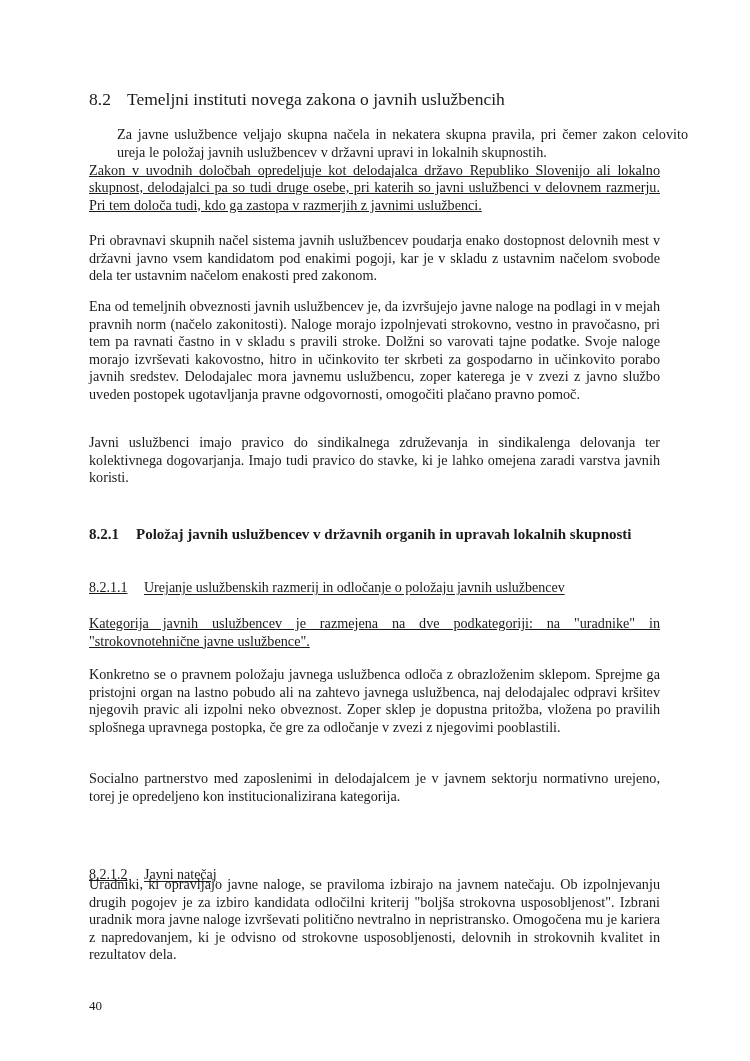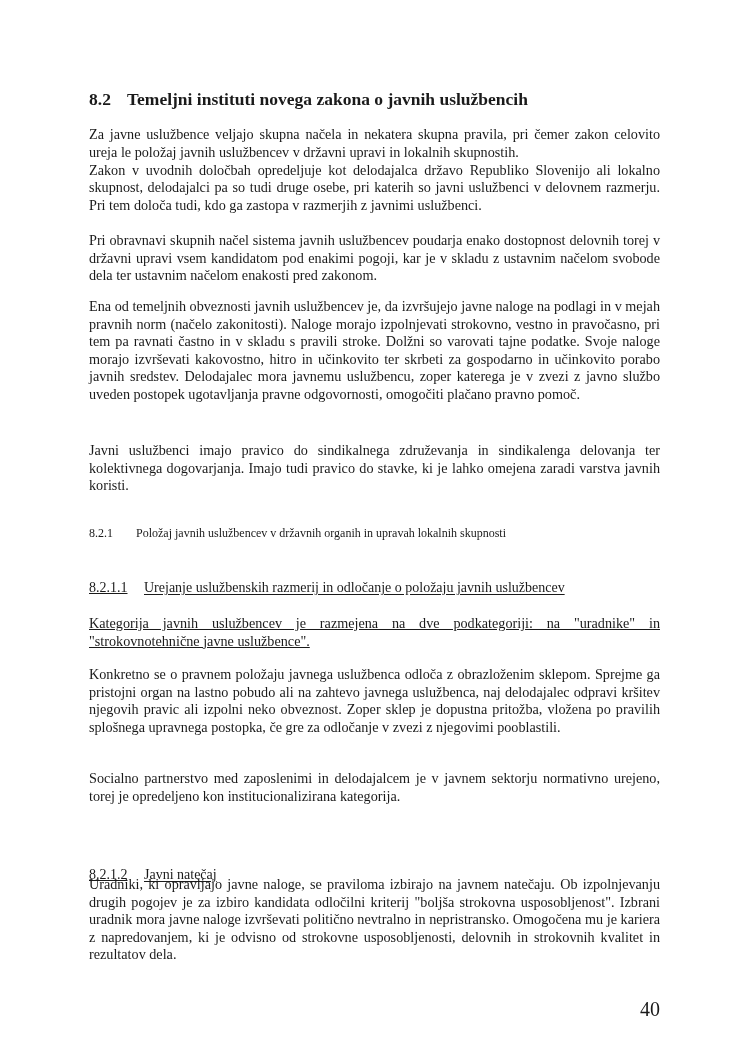--- a/index.html
+++ b/index.html
@@ -18,31 +18,31 @@
     .page {
       position: absolute;
       left: 89px;
       top: 0;
       width: 571px;
     }
     .h2 {
       position: absolute;
       left: 0;
       top: 89px;
-      font-weight: bold;
+      font-weight: normal;
       font-size: 17.5px;
       white-space: nowrap;
     }
     .h2 .num { display: inline-block; width: 38px; }
     .h3 {
       position: absolute;
       left: 0;
       top: 526px;
-      font-weight: normal;
-      font-size: 12px;
+      font-weight: bold;
+      font-size: 15px;
       white-space: nowrap;
     }
     .h3 .num { display: inline-block; width: 47px; }
     .h4 {
       position: absolute;
       left: 0;
       font-size: 14px;
       white-space: nowrap;
     }
     .h4 .num { display: inline-block; width: 55px; text-decoration: underline; }
@@ -54,38 +54,38 @@
       font-size: 14.2px;
       line-height: 17.6px;
       text-align: justify;
       margin: 0;
     }
     .page-number {
       position: absolute;
       left: 0;
       width: 571px;
       top: 998px;
-      text-align: right;
-      font-size: 20px;
+      text-align: left;
+      font-size: 13px;
     }
   </style>
 </head>
 <body>
 
 <div class="page">
 
   <div class="h2">
     <span class="num">8.2</span><span>Temeljni instituti novega zakona o javnih uslužbencih</span>
   </div>
 
-  <p class="para" style="top:126px;">Za javne uslužbence veljajo skupna načela in nekatera skupna pravila, pri čemer zakon celovito ureja le položaj javnih uslužbencev v državni upravi in lokalnih skupnostih.</p>
-  <p class="para" style="top:161.5px;">Zakon v uvodnih določbah opredeljuje kot delodajalca državo Republiko Slovenijo ali lokalno skupnost, delodajalci pa so tudi druge osebe, pri katerih so javni uslužbenci v delovnem razmerju. Pri tem določa tudi, kdo ga zastopa v razmerjih z javnimi uslužbenci.</p>
-  <p class="para" style="top:232px;">Pri obravnavi skupnih načel sistema javnih uslužbencev poudarja enako dostopnost delovnih torej v državni upravi vsem kandidatom pod enakimi pogoji, kar je v skladu z ustavnim načelom svobode dela ter ustavnim načelom enakosti pred zakonom.</p>
+  <p class="para" style="top:126px;margin-left:28px;">Za javne uslužbence veljajo skupna načela in nekatera skupna pravila, pri čemer zakon celovito ureja le položaj javnih uslužbencev v državni upravi in lokalnih skupnostih.</p>
+  <p class="para" style="top:161.5px;text-decoration:underline;">Zakon v uvodnih določbah opredeljuje kot delodajalca državo Republiko Slovenijo ali lokalno skupnost, delodajalci pa so tudi druge osebe, pri katerih so javni uslužbenci v delovnem razmerju. Pri tem določa tudi, kdo ga zastopa v razmerjih z javnimi uslužbenci.</p>
+  <p class="para" style="top:232px;">Pri obravnavi skupnih načel sistema javnih uslužbencev poudarja enako dostopnost delovnih mest v državni javno vsem kandidatom pod enakimi pogoji, kar je v skladu z ustavnim načelom svobode dela ter ustavnim načelom enakosti pred zakonom.</p>
   <p class="para" style="top:298px;">Ena od temeljnih obveznosti javnih uslužbencev je, da izvršujejo javne naloge na podlagi in v mejah pravnih norm (načelo zakonitosti). Naloge morajo izpolnjevati strokovno, vestno in pravočasno, pri tem pa ravnati častno in v skladu s pravili stroke. Dolžni so varovati tajne podatke. Svoje naloge morajo izvrševati kakovostno, hitro in učinkovito ter skrbeti za gospodarno in učinkovito porabo javnih sredstev. Delodajalec mora javnemu uslužbencu, zoper katerega je v zvezi z javno službo uveden postopek ugotavljanja pravne odgovornosti, omogočiti plačano pravno pomoč.</p>
-  <p class="para" style="top:434px;margin-top:8px;">Javni uslužbenci imajo pravico do sindikalnega združevanja in sindikalenga delovanja ter kolektivnega dogovarjanja. Imajo tudi pravico do stavke, ki je lahko omejena zaradi varstva javnih koristi.</p>
+  <p class="para" style="top:434px;">Javni uslužbenci imajo pravico do sindikalnega združevanja in sindikalenga delovanja ter kolektivnega dogovarjanja. Imajo tudi pravico do stavke, ki je lahko omejena zaradi varstva javnih koristi.</p>
 
   <div class="h3">
     <span class="num">8.2.1</span><span>Položaj javnih uslužbencev v državnih organih in upravah lokalnih skupnosti</span>
   </div>
 
   <div class="h4" style="top:580px;">
     <span class="num">8.2.1.1</span><span class="title">Urejanje uslužbenskih razmerij in odločanje o položaju javnih uslužbencev</span>
   </div>
 
   <p class="para" style="top:615px;text-decoration:underline;">Kategorija javnih uslužbencev je razmejena na dve podkategoriji: na "uradnike" in "strokovnotehnične javne uslužbence".</p>

